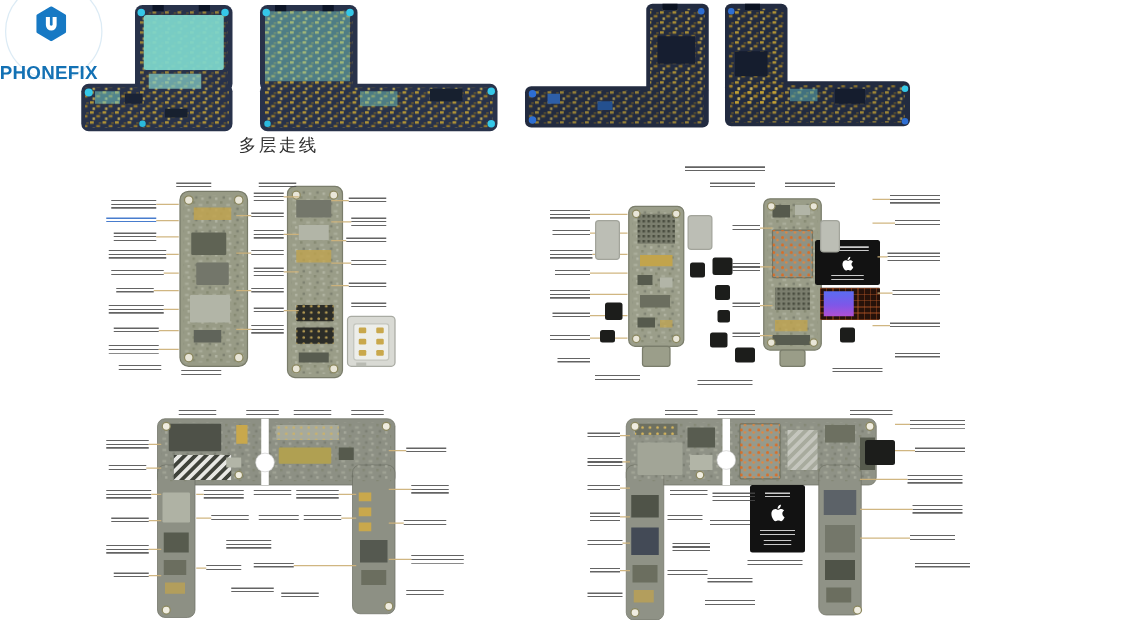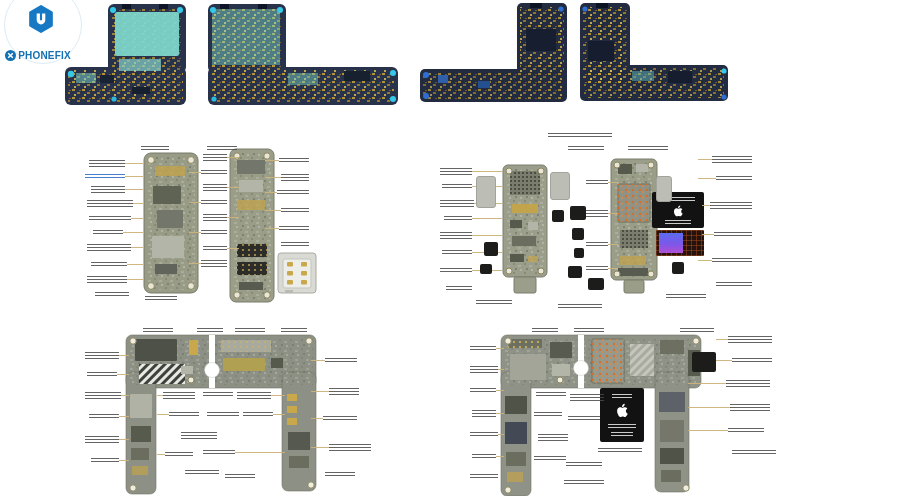--- a/index.html
+++ b/index.html
@@ -2,21 +2,21 @@
 <html><head>
 <meta charset="utf-8">
 <style>
   html,body{margin:0;padding:0;background:#fff;}
   .page{position:relative;width:900px;height:500px;background:#fff;overflow:hidden;
         font-family:"Liberation Sans",sans-serif;}
   .logo{position:absolute;left:4px;top:-14px;width:76px;height:76px;border-radius:50%;
         background:#fff;border:1px solid #dcebf5;}
   .brandrow{position:absolute;left:4px;top:50px;width:68px;display:flex;align-items:center;
         justify-content:center;gap:2px;}
-  .brandname{font-size:10px;font-weight:bold;color:#1371b4;letter-spacing:.2px;}
+  .brandname{font-size:15px;font-weight:bold;color:#1371b4;letter-spacing:.2px;}
   .photo{position:absolute;}
   .cap{position:absolute;color:#2f2f2f;text-align:center;}
   .cap1{left:173px;top:108px;width:100px;font-size:14px;letter-spacing:2px;}
   .cap2{left:518px;top:110px;width:120px;font-size:15px;letter-spacing:2px;}
   .diag{position:absolute;}
   svg.board{position:absolute;}
   .fuzz{position:absolute;background:repeating-linear-gradient(to bottom,rgba(72,72,72,.85) 0 1px,transparent 1px 3px);}
   .fuzz.blue{background:repeating-linear-gradient(to bottom,rgba(52,110,200,.9) 0 1px,transparent 1px 3px);}
   .lead{position:absolute;height:1px;background:#cdb27a;opacity:.95;}
   .blkchip{position:absolute;background:#1c1d1b;border-radius:2px;}
@@ -110,20 +110,21 @@
     <rect x="226" y="72" width="30" height="12" fill="#79d6cd" opacity=".45"></rect>
     <rect x="282" y="70" width="26" height="10" fill="#17202f"></rect>
     <rect x="158" y="3" width="9" height="5" fill="#0d1527"></rect>
     <rect x="196" y="3" width="9" height="5" fill="#0d1527"></rect>
     <circle cx="151" cy="9" r="3" fill="#35c8e8"></circle>
       <circle cx="218" cy="9" r="3" fill="#35c8e8"></circle>
     <circle cx="331" cy="72" r="3" fill="#35c8e8"></circle>
       <circle cx="331" cy="98" r="3" fill="#35c8e8"></circle>
     <circle cx="152" cy="98" r="2.6" fill="#2bb9dd"></circle>
   </svg>
+  <div class="cap cap1">多层走线</div>
 
   <svg class="photo" style="left:418px;top:1px" width="315" height="105" viewBox="0 0 315 105">
     <rect x="99" y="2" width="50" height="74" rx="5" fill="#222b40"></rect>
     <rect x="2" y="68" width="147" height="33" rx="5" fill="#222b40"></rect>
     <rect x="102" y="6" width="44" height="66" fill="url(#pgold)" opacity=".8"></rect>
     <rect x="5" y="71" width="140" height="27" fill="url(#pgold)" opacity=".7"></rect>
     <rect x="108" y="28" width="30" height="22" fill="#161e30"></rect>
     <rect x="20" y="74" width="10" height="8" fill="#2e5fa8"></rect>
     <rect x="60" y="80" width="12" height="7" fill="#24508f"></rect>
     <rect x="112" y="2" width="12" height="5" fill="#0c1322"></rect>

